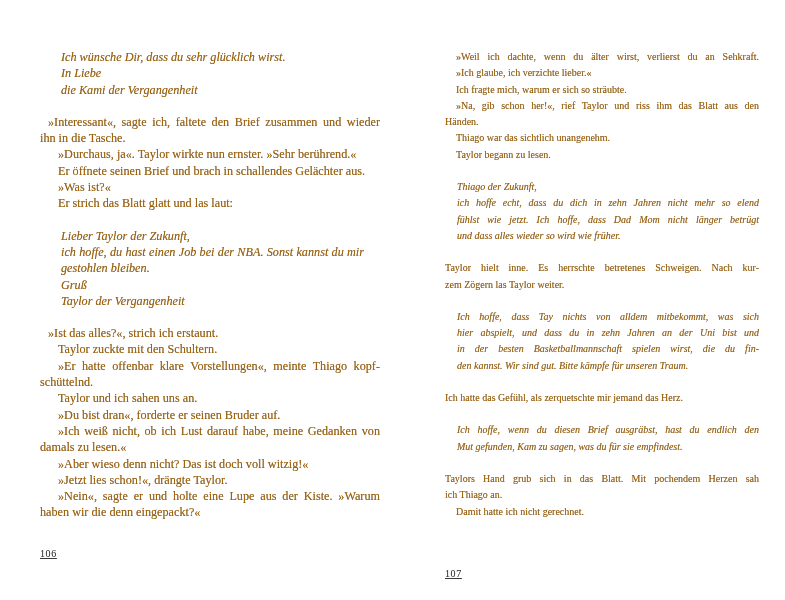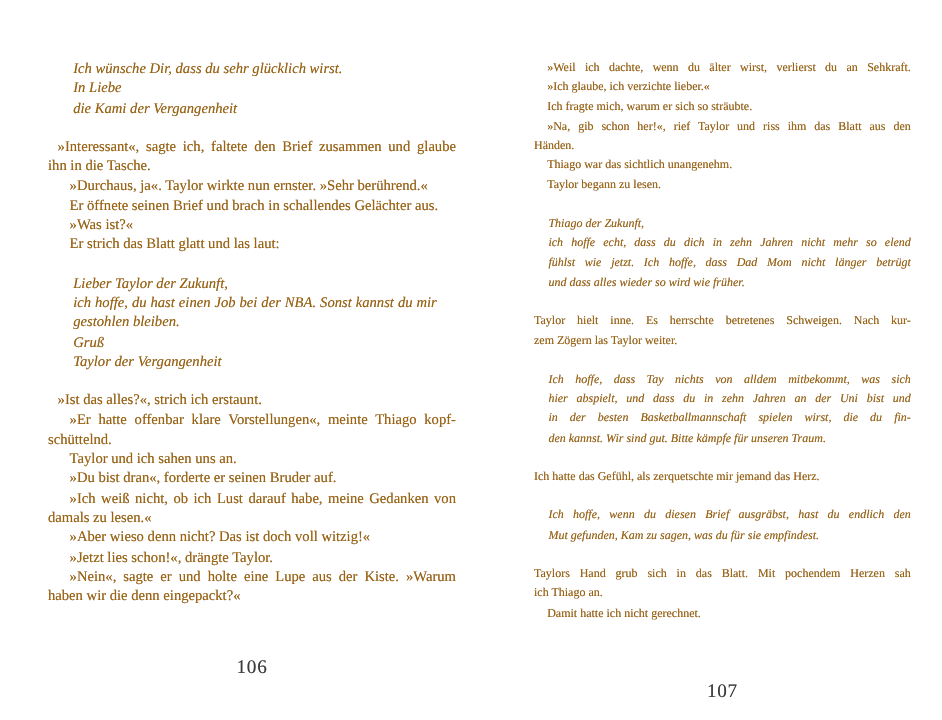--- a/index.html
+++ b/index.html
@@ -43,53 +43,55 @@
 
   .letter { font-style: italic; }
   .page-left  .letter { margin-left: 21px; margin-right: 16px; }
   .page-right .letter { margin-left: 12px; }
 
   .gap { height: 16px; }
 
   .pagenum {
     position: absolute;
     top: 548px;
-    text-align: center;
+    text-align: left;
     font-family: "Liberation Serif", "DejaVu Serif", serif;
-    font-size: 16px;
+    font-size: 10px;
     letter-spacing: 0.6px;
     color: #3b3b3b;
     text-shadow: 0 0 0.4px rgba(80,80,80,0.55);
+    text-decoration: underline;
   }
   .pagenum-left  { left: 40px;  width: 340px; }
   .pagenum-right { left: 445px; width: 314px; margin-top: 20px; }
 </style>
 </head>
 <body>
 
 <div class="book">
   <div class="page page-left">
       <div class="ln letter">Ich wünsche Dir, dass du sehr glücklich wirst.</div>
       <div class="ln letter">In Liebe</div>
       <div class="ln letter">die Kami der Vergangenheit</div>
       <div class="gap"></div>
-      <div class="ln indent-sm j">»Interessant«, sagte ich, faltete den Brief zusammen und glaube</div>
+      <div class="ln indent-sm j">»Interessant«, sagte ich, faltete den Brief zusammen und wieder</div>
       <div class="ln ">ihn in die Tasche.</div>
       <div class="ln indent">»Durchaus, ja«. Taylor wirkte nun ernster. »Sehr berührend.«</div>
       <div class="ln indent">Er öffnete seinen Brief und brach in schallendes Gelächter aus.</div>
       <div class="ln indent">»Was ist?«</div>
       <div class="ln indent">Er strich das Blatt glatt und las laut:</div>
       <div class="gap"></div>
       <div class="ln letter">Lieber Taylor der Zukunft,</div>
       <div class="ln letter j">ich hoffe, du hast einen Job bei der NBA. Sonst kannst du mir</div>
       <div class="ln letter">gestohlen bleiben.</div>
       <div class="ln letter">Gruß</div>
       <div class="ln letter">Taylor der Vergangenheit</div>
       <div class="gap"></div>
       <div class="ln indent-sm">»Ist das alles?«, strich ich erstaunt.</div>
+      <div class="ln indent">Taylor zuckte mit den Schultern.</div>
       <div class="ln indent j">»Er hatte offenbar klare Vorstellungen«, meinte Thiago kopf-</div>
       <div class="ln ">schüttelnd.</div>
       <div class="ln indent">Taylor und ich sahen uns an.</div>
       <div class="ln indent">»Du bist dran«, forderte er seinen Bruder auf.</div>
       <div class="ln indent j">»Ich weiß nicht, ob ich Lust darauf habe, meine Gedanken von</div>
       <div class="ln ">damals zu lesen.«</div>
       <div class="ln indent">»Aber wieso denn nicht? Das ist doch voll witzig!«</div>
       <div class="ln indent">»Jetzt lies schon!«, drängte Taylor.</div>
       <div class="ln indent j">»Nein«, sagte er und holte eine Lupe aus der Kiste. »Warum</div>
       <div class="ln ">haben wir die denn eingepackt?«</div>

